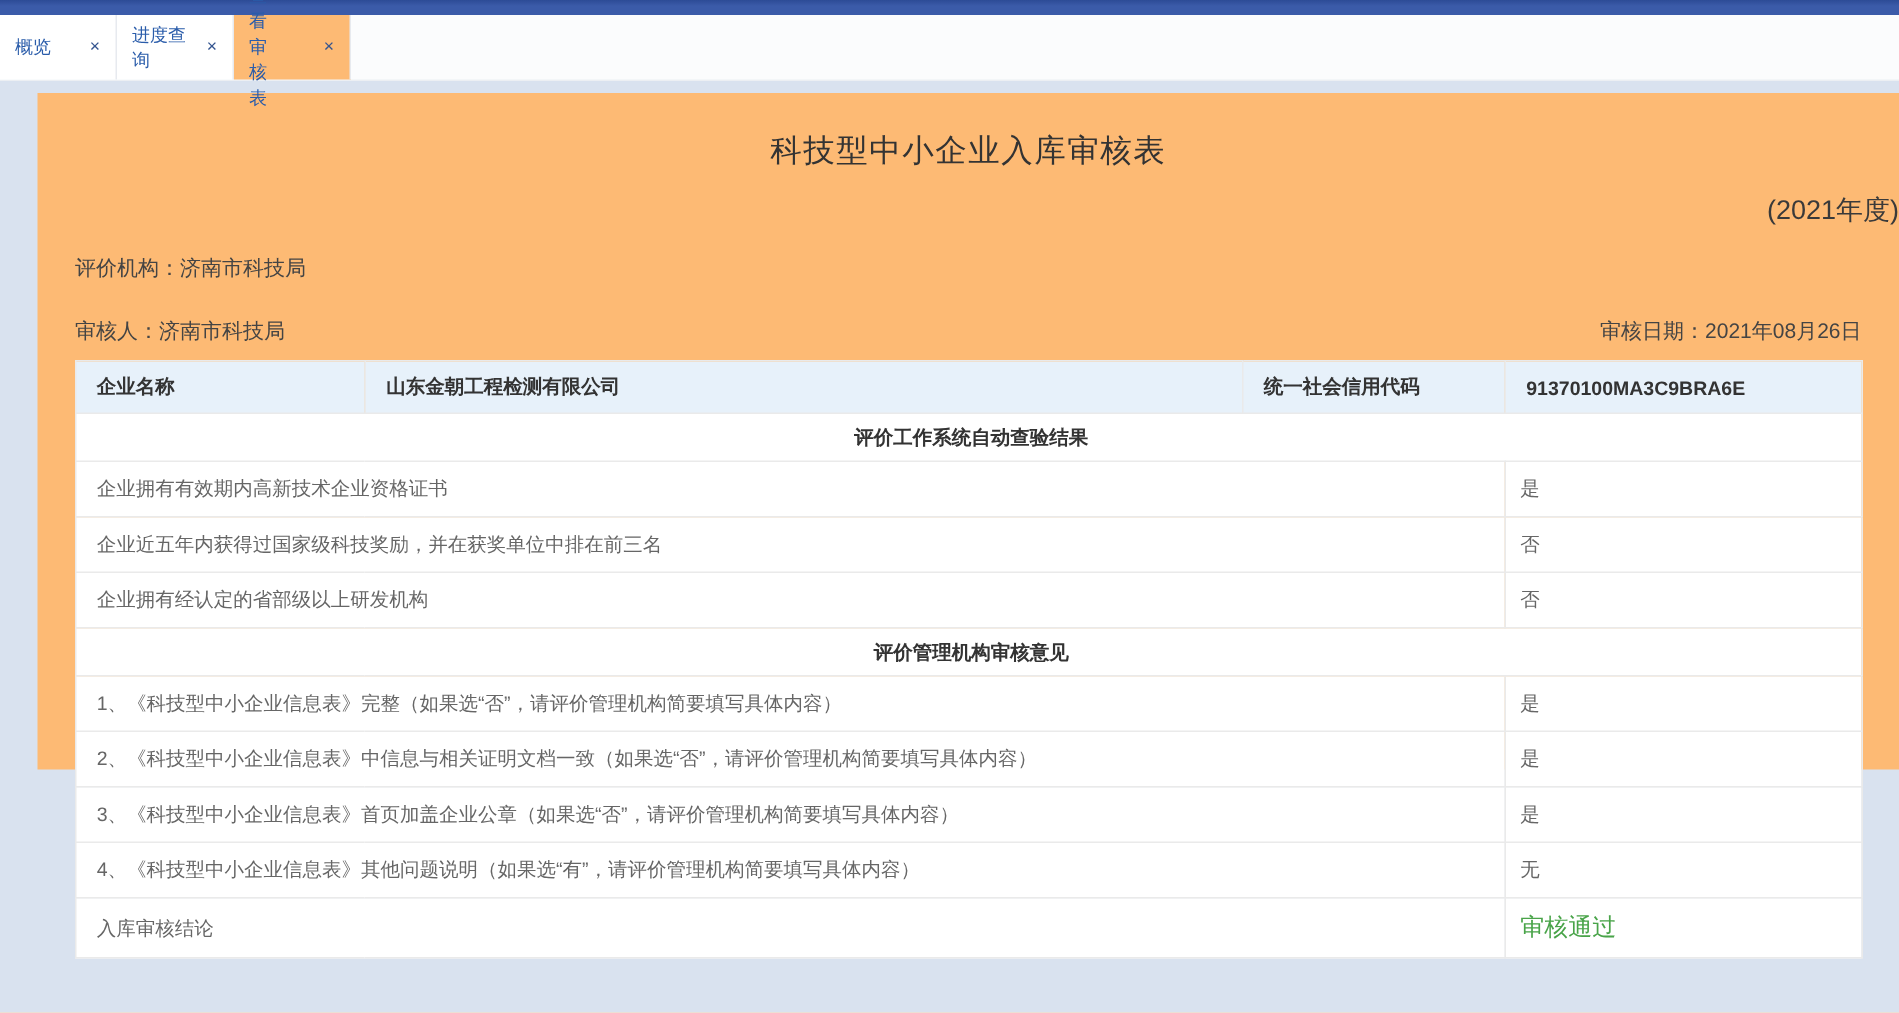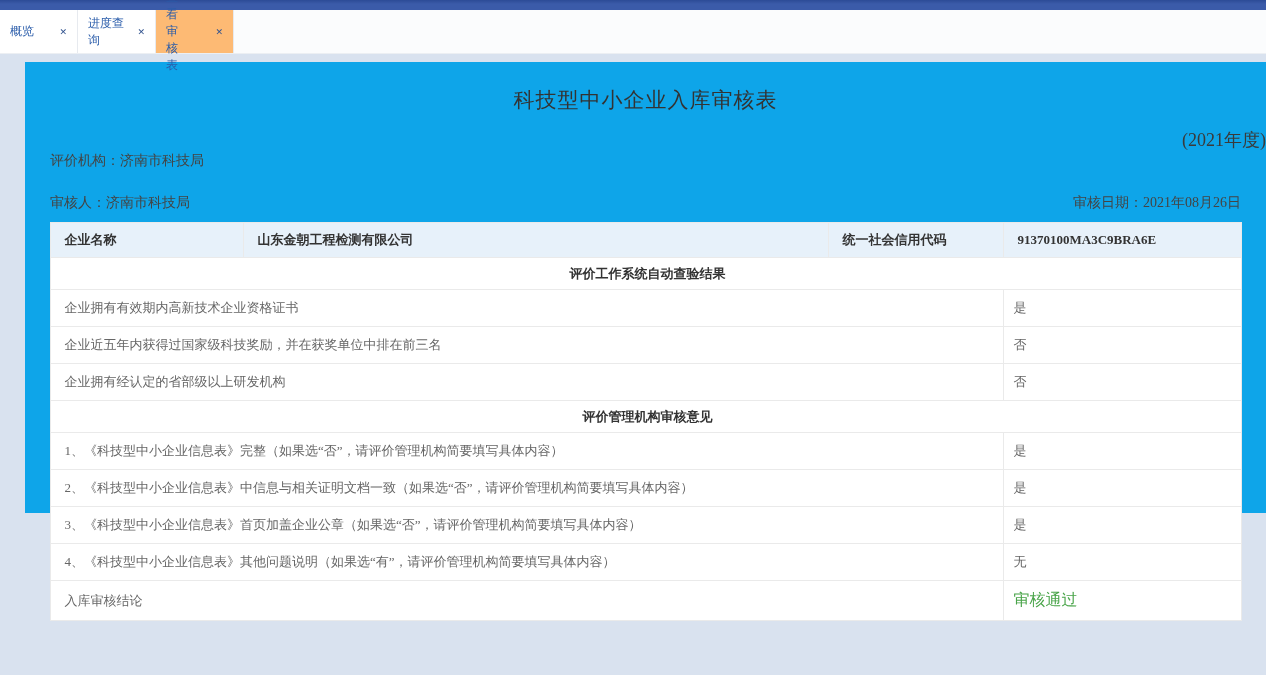--- a/index.html
+++ b/index.html
@@ -12,28 +12,28 @@
   .tabbar { height:44px; background:#fbfcfd; display:flex; align-items:stretch;
     border-bottom:1px solid #eceff3; }
   .tab { width:78px; display:flex; align-items:center; justify-content:space-between;
     padding:0 10px; background:#ffffff; border-right:1px solid #e7eaef;
     font-size:12px; color:#2a5caa; cursor:pointer; }
   .tab.active { background:#fdba74;gap:20px; }
   .tab .close { font-size:9px; color:#33548f; margin-left:6px; }
 
   
   .page { height:633px; background:#d9e2ef; padding:8px 0 0 25px; }
-  .panel { background:#0ea5e9; width:1241px; height:451px; padding-top:18px;font-family:Liberation Serif, serif; }
+  .panel { background:#fdba74; width:1241px; height:451px; padding-top:18px; }
 
   .title { text-align:center; font-size:21px; color:#333; font-weight:400;
     letter-spacing:1px; margin-top:6px; }
   .subtitle { text-align:right; font-size:18px; color:#3a3a3a; margin-top:14px; }
 
   .meta { width:1191px; margin:0 auto; font-size:14px; color:#444; }
-  .meta-line1 { }
+  .meta-line1 { margin-top:18px; }
   .meta-line2 { margin-top:24px; display:flex; justify-content:space-between; }
 
   
   table.audit { width:1191px; margin:10px auto 0 auto; border-collapse:collapse;
     table-layout:fixed; }
   table.audit td { border:1px solid #eaeaea; font-size:13px; color:#666;
     padding:0 10px 0 14px;margin-top:24px; }
   tr.info-row td { background:#e7f1fa; font-weight:bold; color:#333;
     height:35px; font-size:13px; }
   tr.section-row td { height:32px; text-align:center; font-weight:bold;

